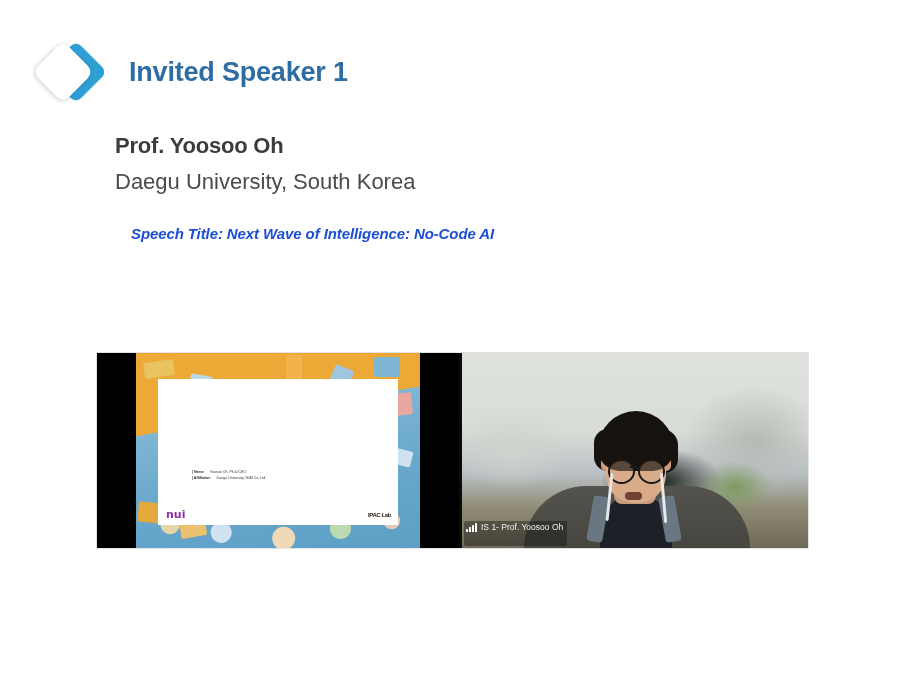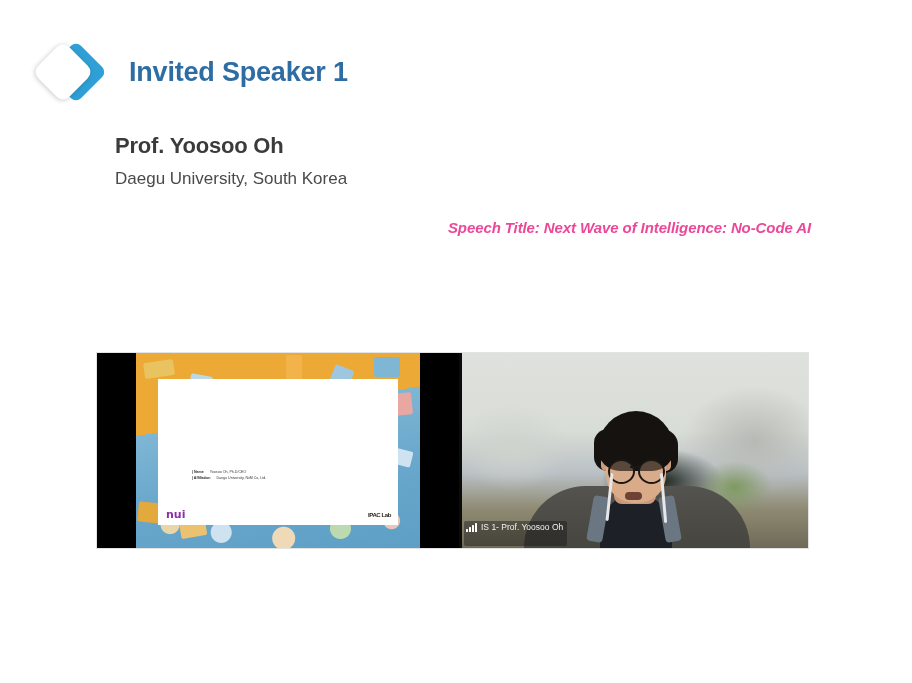--- a/index.html
+++ b/index.html
@@ -70,33 +70,32 @@
     width: 700px;
   }
   .speaker-name {
     font-size: 22px;
     font-weight: bold;
     color: #3B3B3B;
     margin: 0 0 10px 0;
     letter-spacing: -0.2px;
   }
   .speaker-affiliation {
-    font-size: 17px;
+    font-size: 22px;
     color: #4A4A4A;
     margin: 0 0 30px 0;
     font-weight: normal;
   }
   .speech-title {
     font-size: 15px;
     font-weight: bold;
     font-style: italic;
-    color: #ec4899;
-    margin: 4px;
+    color: #1d4ed8;
+    margin: 16px;
     letter-spacing: -0.1px;
-    text-align: right;
   }
 
   
   .capture {
     position: absolute;
     left: 97px;
     top: 353px;
     width: 711px;
     height: 195px;
     background: #000000;

